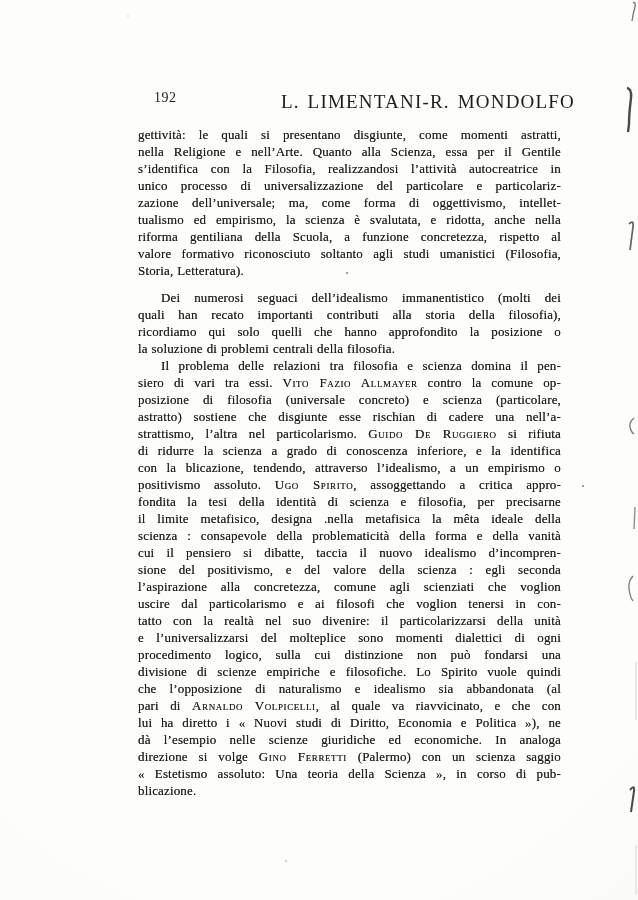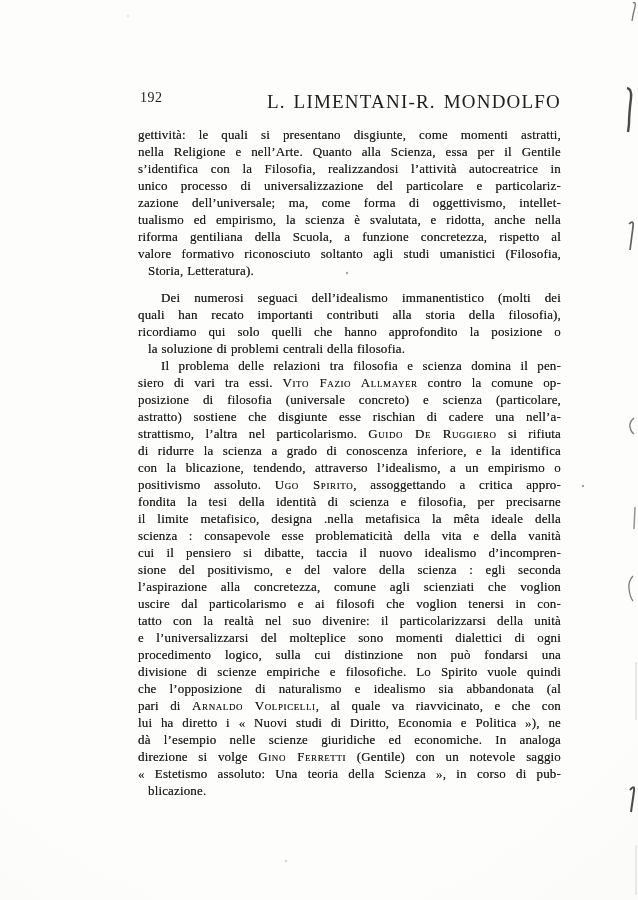--- a/index.html
+++ b/index.html
@@ -12,21 +12,21 @@
     width: 638px;
     height: 900px;
     background:
       radial-gradient(ellipse 120% 100% at 45% 40%, #fdfdfc 60%, #f7f7f5 100%);
     overflow: hidden;
     font-family: "Liberation Serif", "DejaVu Serif", serif;
     color: #1e1d1b;
   }
   .header {
     position: absolute;
-    left: 137px;
+    left: 151px;
     top: 90px;
     width: 424px;
     height: 20px;
     font-size: 14px;
   }
   .pagenum {
     position: absolute;
     left: 3px;
     top: 0;
     letter-spacing: 0.5px;
@@ -57,21 +57,20 @@
   .para { margin: 0; }
   .para.gap-before { margin-top: 10px; }
   .para.indent .line:first-child { text-indent: 23px; }
   .line {
     text-align: justify;
     text-align-last: justify;
     white-space: normal;
   }
   .line.last {
     text-align-last: left;
-    margin-left: 10px;
   }
   .sc {
     font-variant: small-caps;
     letter-spacing: 0.6px;
   }
   .artifacts {
     position: absolute;
     left: 0;
     top: 0;
     pointer-events: none;
@@ -109,34 +108,34 @@
         <div class="line"><span>Il problema delle relazioni tra filosofia e scienza domina il pen-</span></div>
         <div class="line"><span>siero di vari tra essi. </span><span class="sc">Vito Fazio Allmayer</span><span> contro la comune op-</span></div>
         <div class="line"><span>posizione di filosofia (universale concreto) e scienza (particolare,</span></div>
         <div class="line"><span>astratto) sostiene che disgiunte esse rischian di cadere una nell’a-</span></div>
         <div class="line"><span>strattismo, l’altra nel particolarismo. </span><span class="sc">Guido De Ruggiero</span><span> si rifiuta</span></div>
         <div class="line"><span>di ridurre la scienza a grado di conoscenza inferiore, e la identifica</span></div>
         <div class="line"><span>con la blicazione, tendendo, attraverso l’idealismo, a un empirismo o</span></div>
         <div class="line"><span>positivismo assoluto. </span><span class="sc">Ugo Spirito</span><span>, assoggettando a critica appro-</span></div>
         <div class="line"><span>fondita la tesi della identità di scienza e filosofia, per precisarne</span></div>
         <div class="line"><span>il limite metafisico, designa .nella metafisica la mêta ideale della</span></div>
-        <div class="line"><span>scienza : consapevole esse problematicità della vita e della vanità</span></div>
+        <div class="line"><span>scienza : consapevole della problematicità della forma e della vanità</span></div>
         <div class="line"><span>cui il pensiero si dibatte, taccia il nuovo idealismo d’incompren-</span></div>
         <div class="line"><span>sione del positivismo, e del valore della scienza : egli seconda</span></div>
         <div class="line"><span>l’aspirazione alla concretezza, comune agli scienziati che voglion</span></div>
         <div class="line"><span>uscire dal particolarismo e ai filosofi che voglion tenersi in con-</span></div>
         <div class="line"><span>tatto con la realtà nel suo divenire: il particolarizzarsi della unità</span></div>
         <div class="line"><span>e l’universalizzarsi del molteplice sono momenti dialettici di ogni</span></div>
         <div class="line"><span>procedimento logico, sulla cui distinzione non può fondarsi una</span></div>
         <div class="line"><span>divisione di scienze empiriche e filosofiche. Lo Spirito vuole quindi</span></div>
         <div class="line"><span>che l’opposizione di naturalismo e idealismo sia abbandonata (al</span></div>
         <div class="line"><span>pari di </span><span class="sc">Arnaldo Volpicelli</span><span>, al quale va riavvicinato, e che con</span></div>
         <div class="line"><span>lui ha diretto i « Nuovi studi di Diritto, Economia e Politica »), ne</span></div>
         <div class="line"><span>dà l’esempio nelle scienze giuridiche ed economiche. In analoga</span></div>
-        <div class="line"><span>direzione si volge </span><span class="sc">Gino Ferretti</span><span> (Gentile) con un notevole saggio</span></div>
+        <div class="line"><span>direzione si volge </span><span class="sc">Gino Ferretti</span><span> (Palermo) con un scienza saggio</span></div>
         <div class="line"><span>« Estetismo assoluto: Una teoria della Scienza », in corso di pub-</span></div>
         <div class="line last"><span>blicazione.</span></div>
       </div>
     </div>
 
   <svg class="artifacts" width="638" height="900" viewBox="0 0 638 900">
     <path d="M633,3 q3,-2 2,4 q-2,7 -3,14" fill="none" stroke="#4a4742" stroke-width="1.3" opacity="0.75"></path>
     <path d="M627,88 q5,1 4,10 q-2,16 -2,26 l-1,8" fill="none" stroke="#2e2c29" stroke-width="2.4" opacity="0.85"></path>
     <path d="M629,224 q5,-5 4,3 l-3,23" fill="none" stroke="#3a3835" stroke-width="1.7" opacity="0.8"></path>
     <path d="M634,418 q-5,4 -4,9 q1,5 4,7" fill="none" stroke="#46433f" stroke-width="1.3" opacity="0.7"></path>

